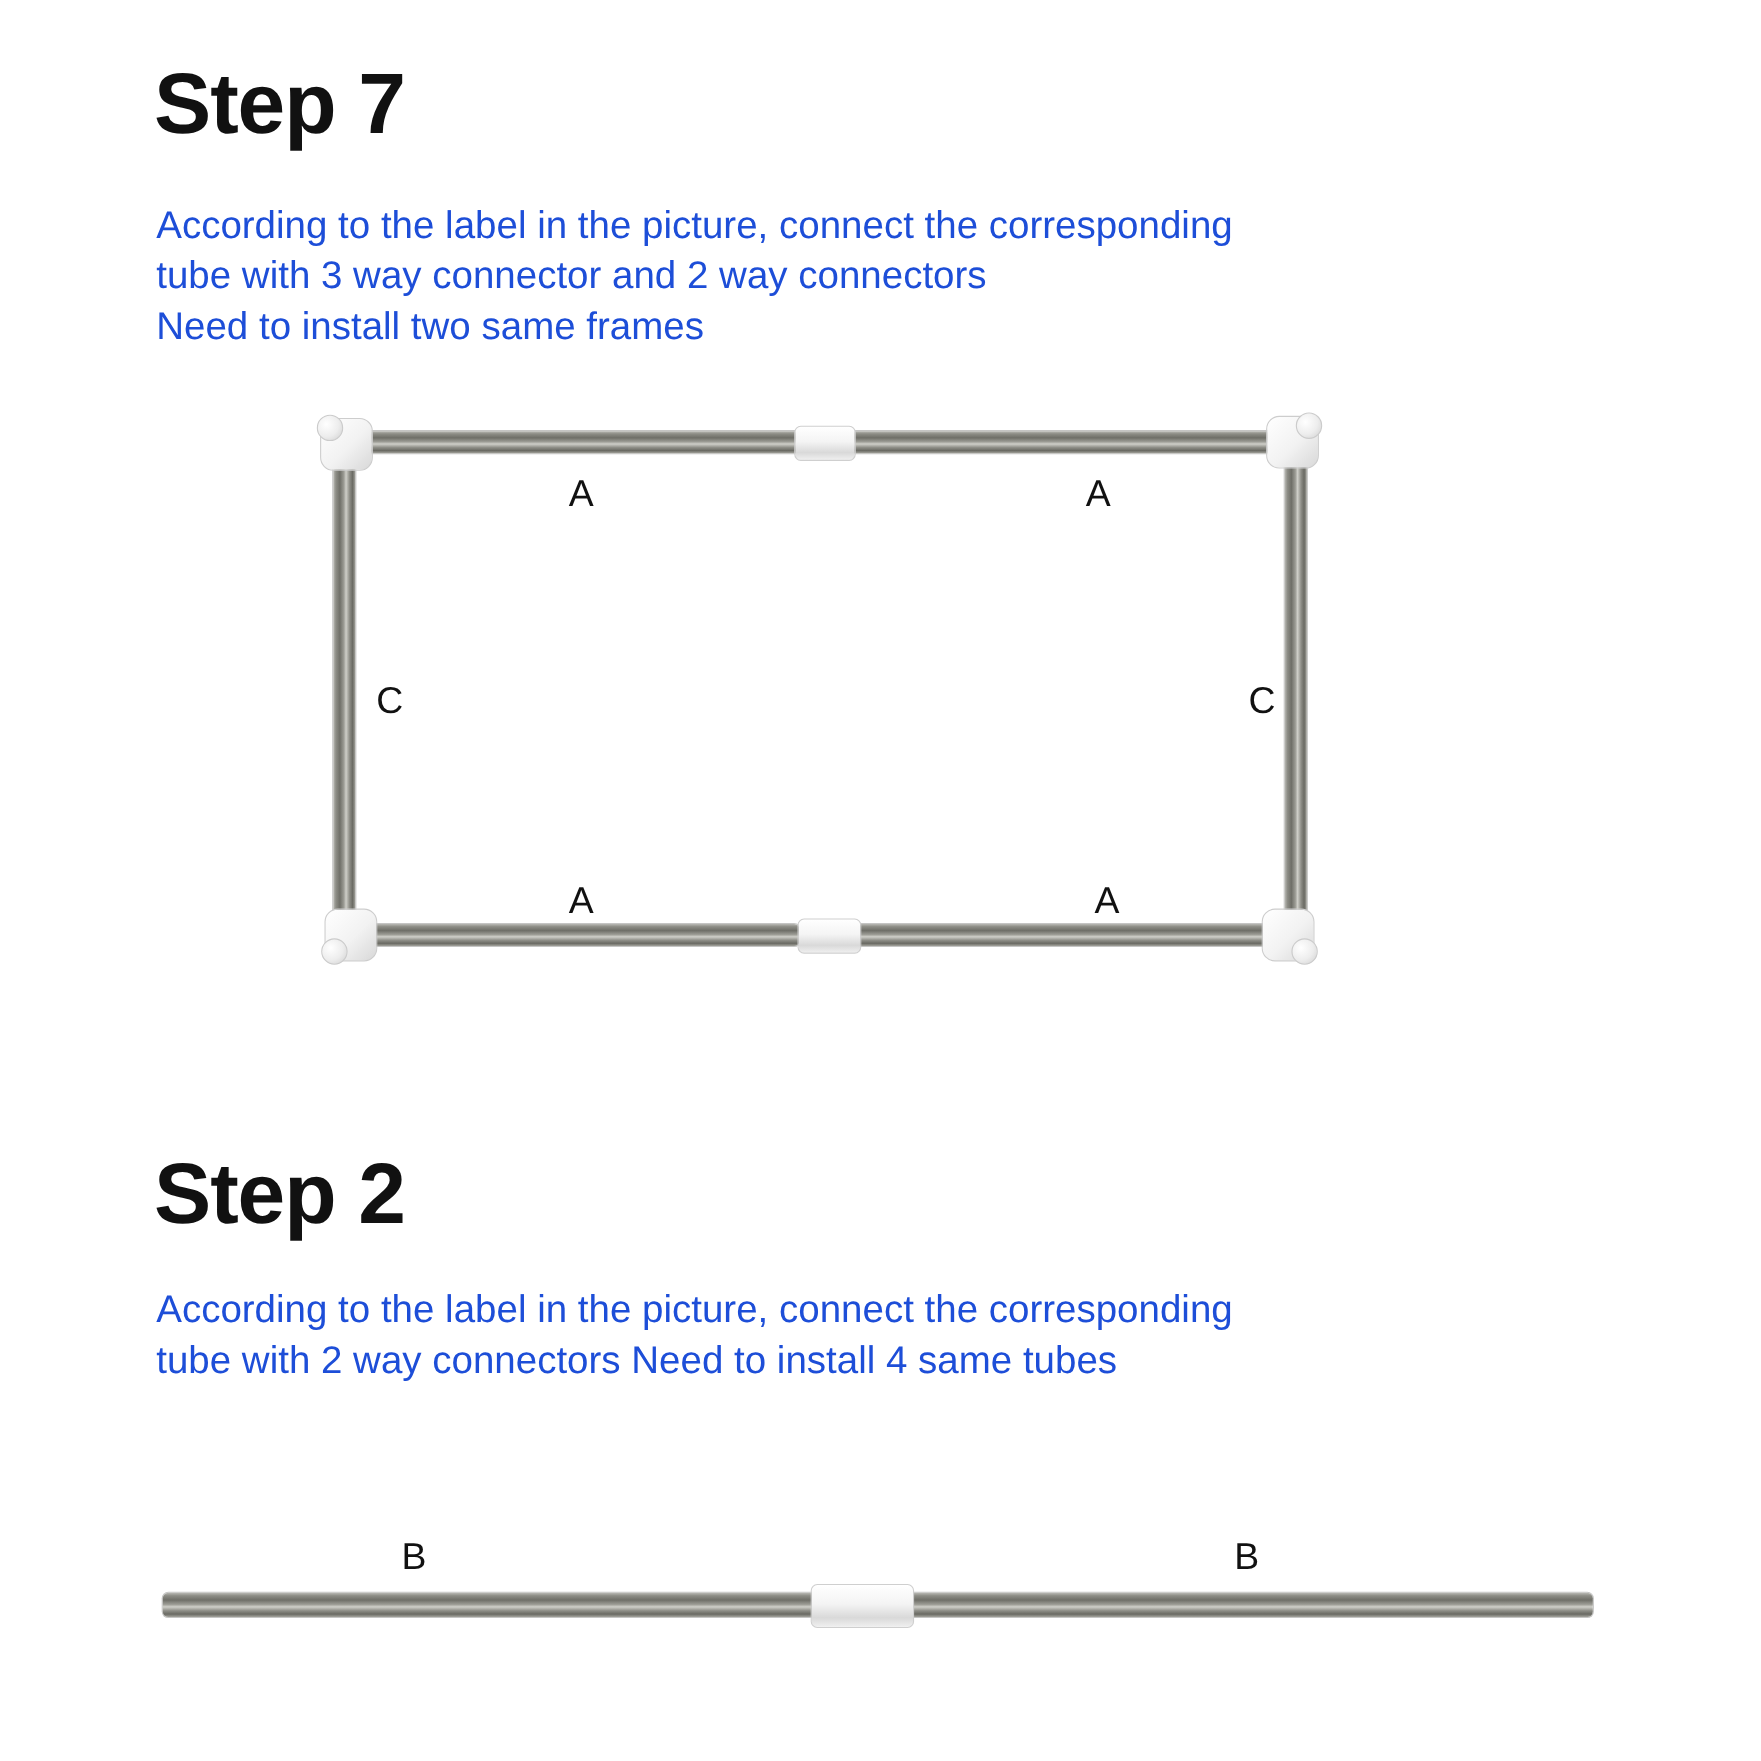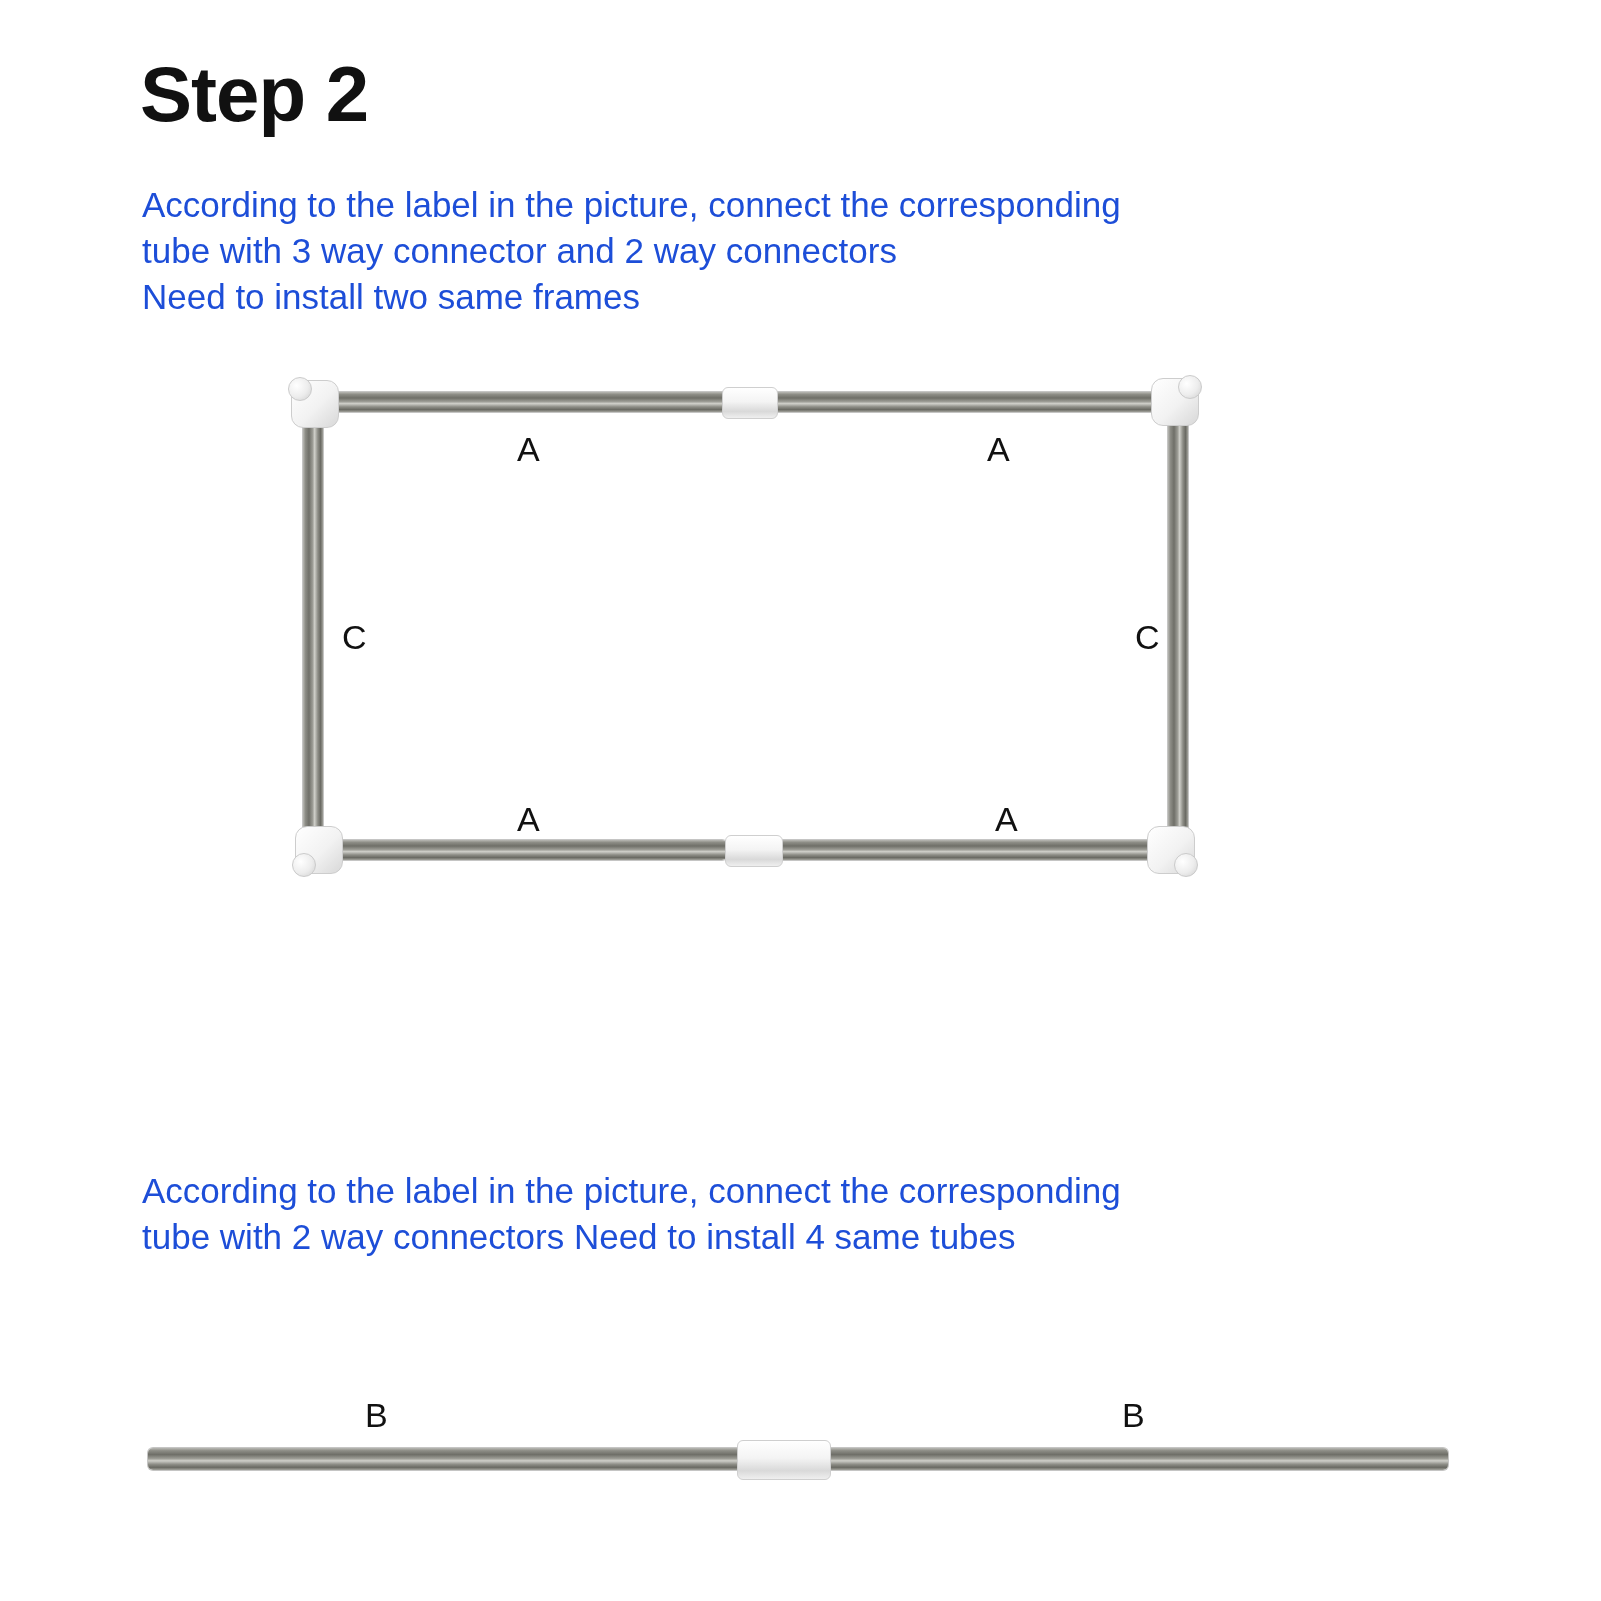--- a/index.html
+++ b/index.html
@@ -106,21 +106,21 @@
     color: #111111;
     font-family: "Liberation Sans", sans-serif;
     white-space: nowrap;
   }
 </style>
 </head>
 <body>
 
 <div class="page">
 
-  <div class="step-title" style="left:140px; top:55px;">Step 2</div>
+  <div class="step-title" style="left:140px; top:55px;">Step 7</div>
 
   <div class="step-body" style="left:142px; top:182px; width:1260px;">According to the label in the picture, connect the corresponding
 tube with 3 way connector and 2 way connectors
 Need to install two same frames</div>
 
   <div class="diagram" style="left:285px; top:378px; width:930px; height:500px;">
 
     <div class="tube-h" style="left:34px; top:14px; width:410px; height:20px;"></div>
     <div class="tube-h" style="left:487px; top:14px; width:392px; height:20px;"></div>
     <div class="sleeve-h" style="left:437px; top:9px; width:54px; height:30px;"></div>
@@ -147,20 +147,21 @@
     </div>
 
     <div class="label" style="left:232px; top:52px;">A</div>
     <div class="label" style="left:702px; top:52px;">A</div>
     <div class="label" style="left:57px; top:240px;">C</div>
     <div class="label" style="left:850px; top:240px;">C</div>
     <div class="label" style="left:232px; top:422px;">A</div>
     <div class="label" style="left:710px; top:422px;">A</div>
   </div>
 
+  <div class="step-title" style="left:140px; top:1046px;">Step 2</div>
 
   <div class="step-body" style="left:142px; top:1168px; width:1260px;">According to the label in the picture, connect the corresponding
 tube with 2 way connectors Need to install 4 same tubes</div>
 
   <div class="diagram" style="left:140px; top:1390px; width:1320px; height:120px;">
 
     <div class="tube-h" style="left:8px; top:58px; width:598px; height:22px;"></div>
     <div class="tube-h" style="left:686px; top:58px; width:622px; height:22px;"></div>
     <div class="sleeve-h" style="left:597px; top:50px; width:92px; height:38px;"></div>
 

